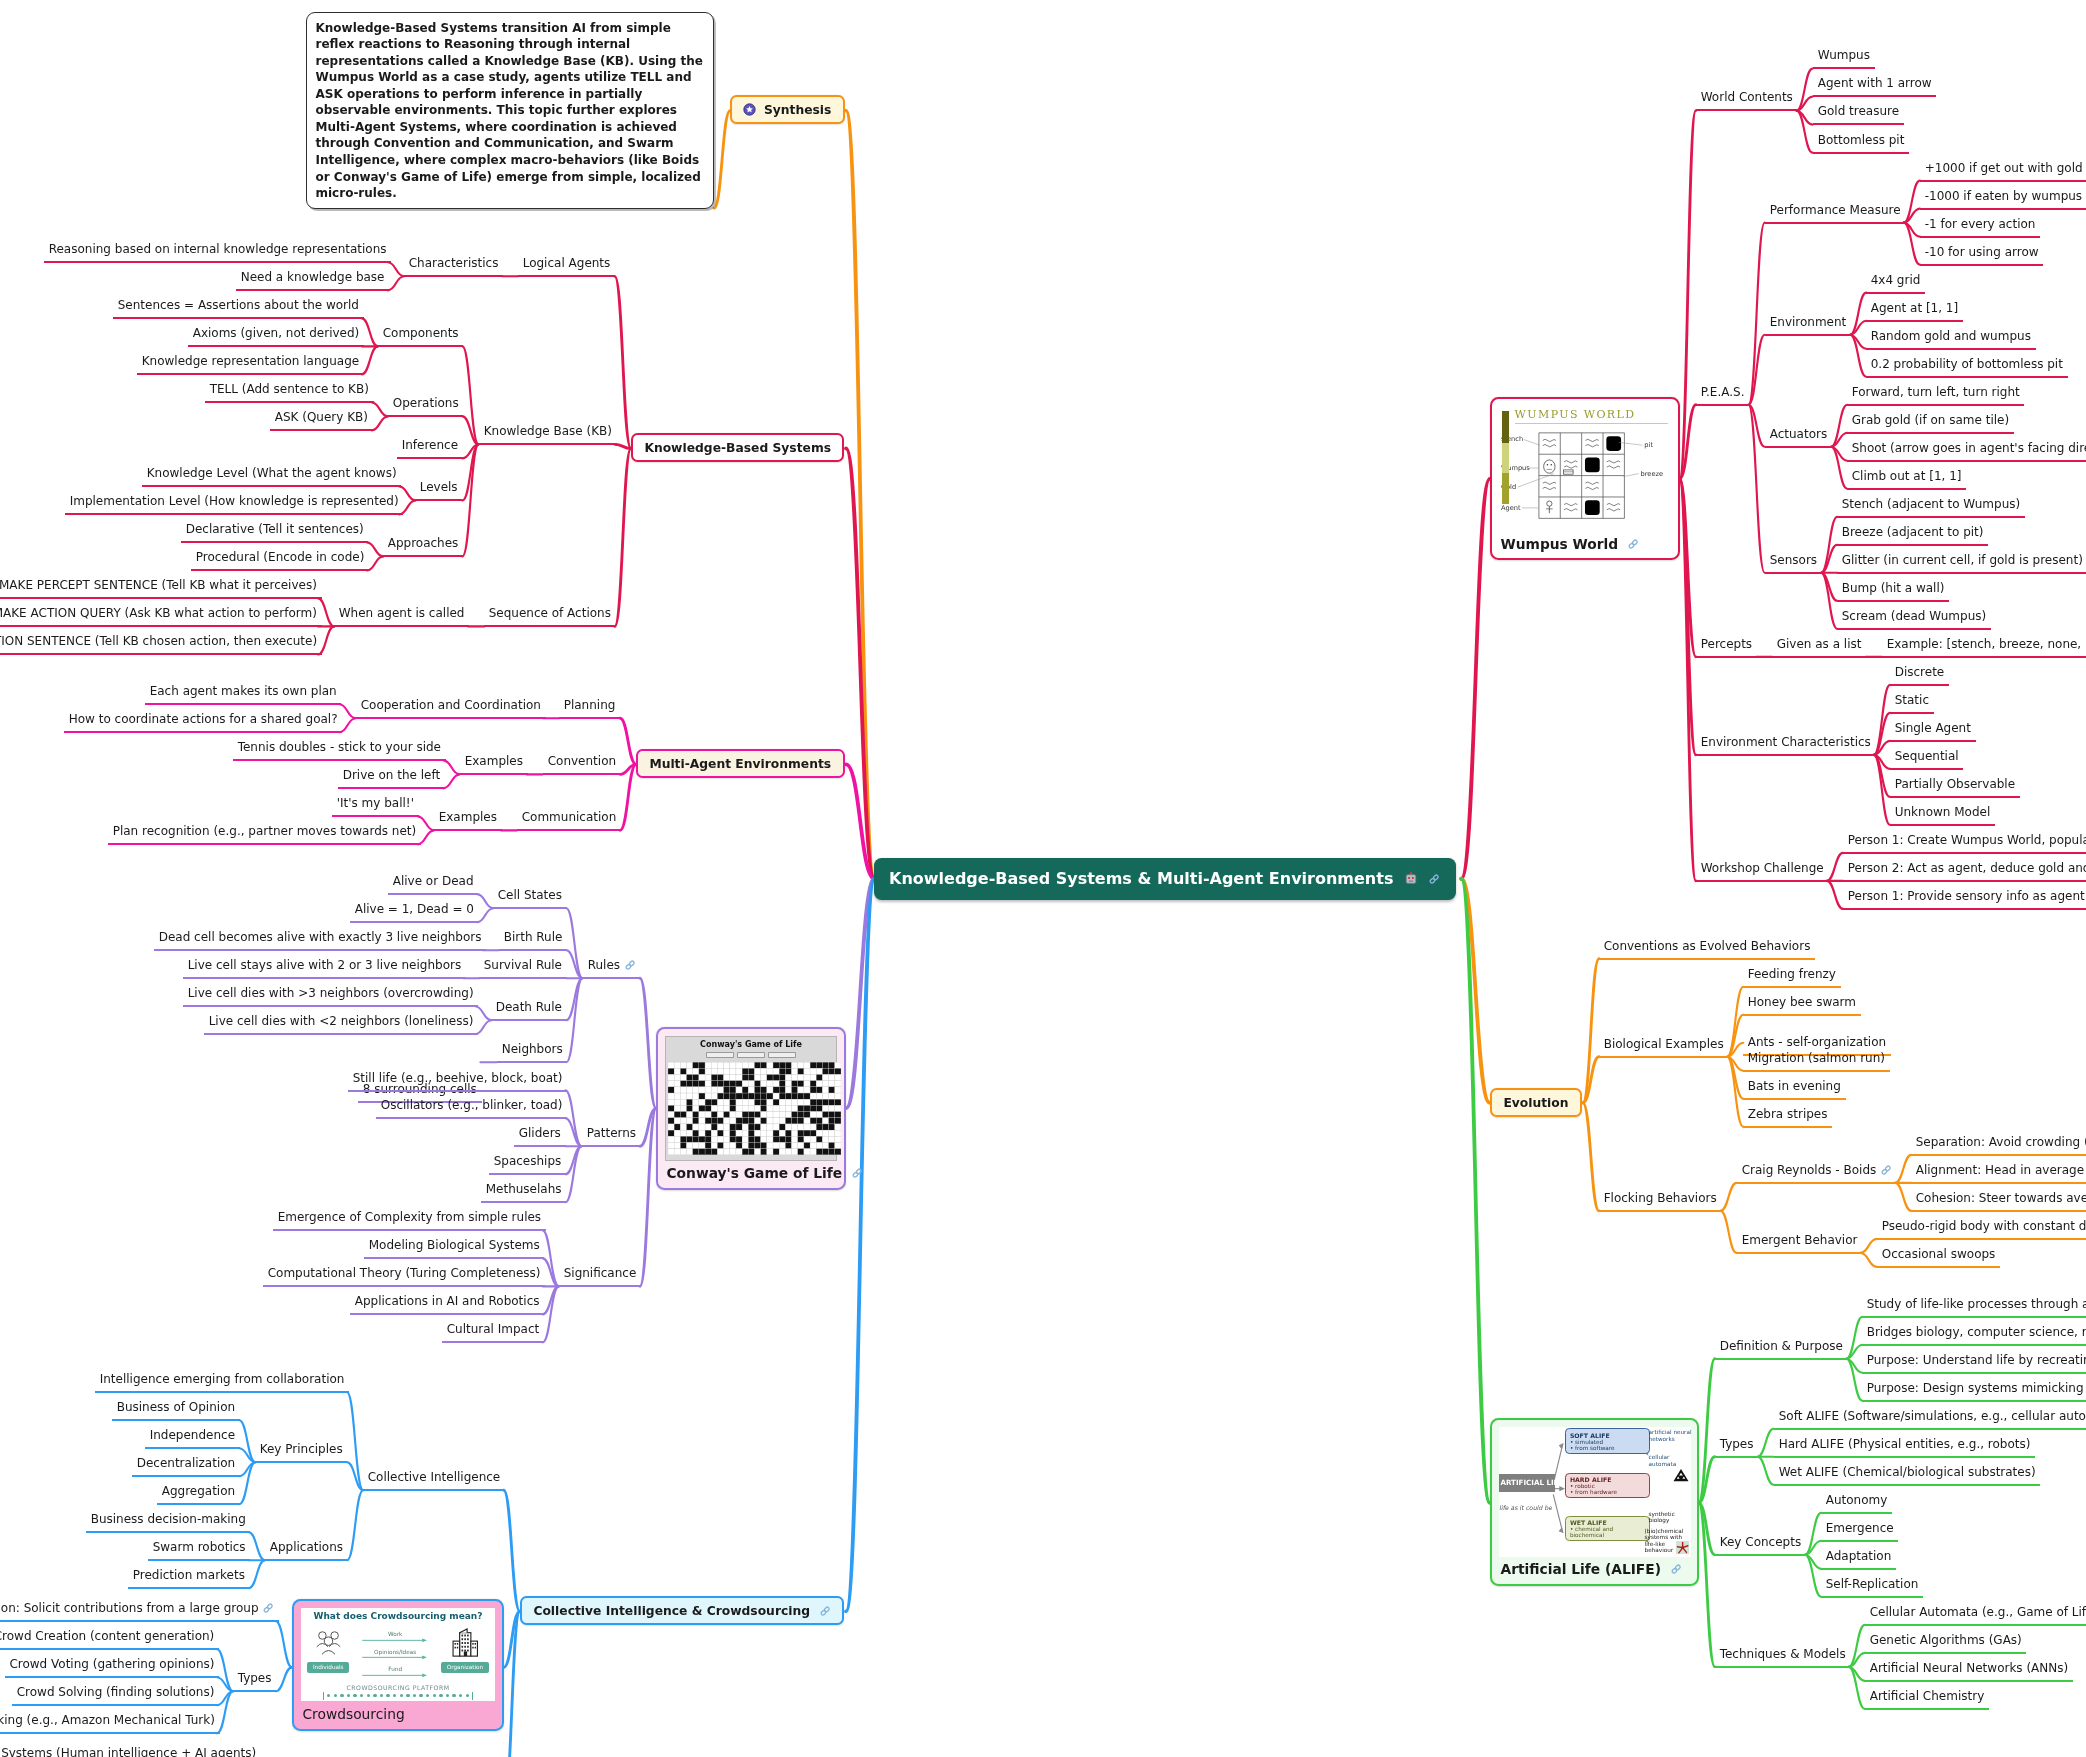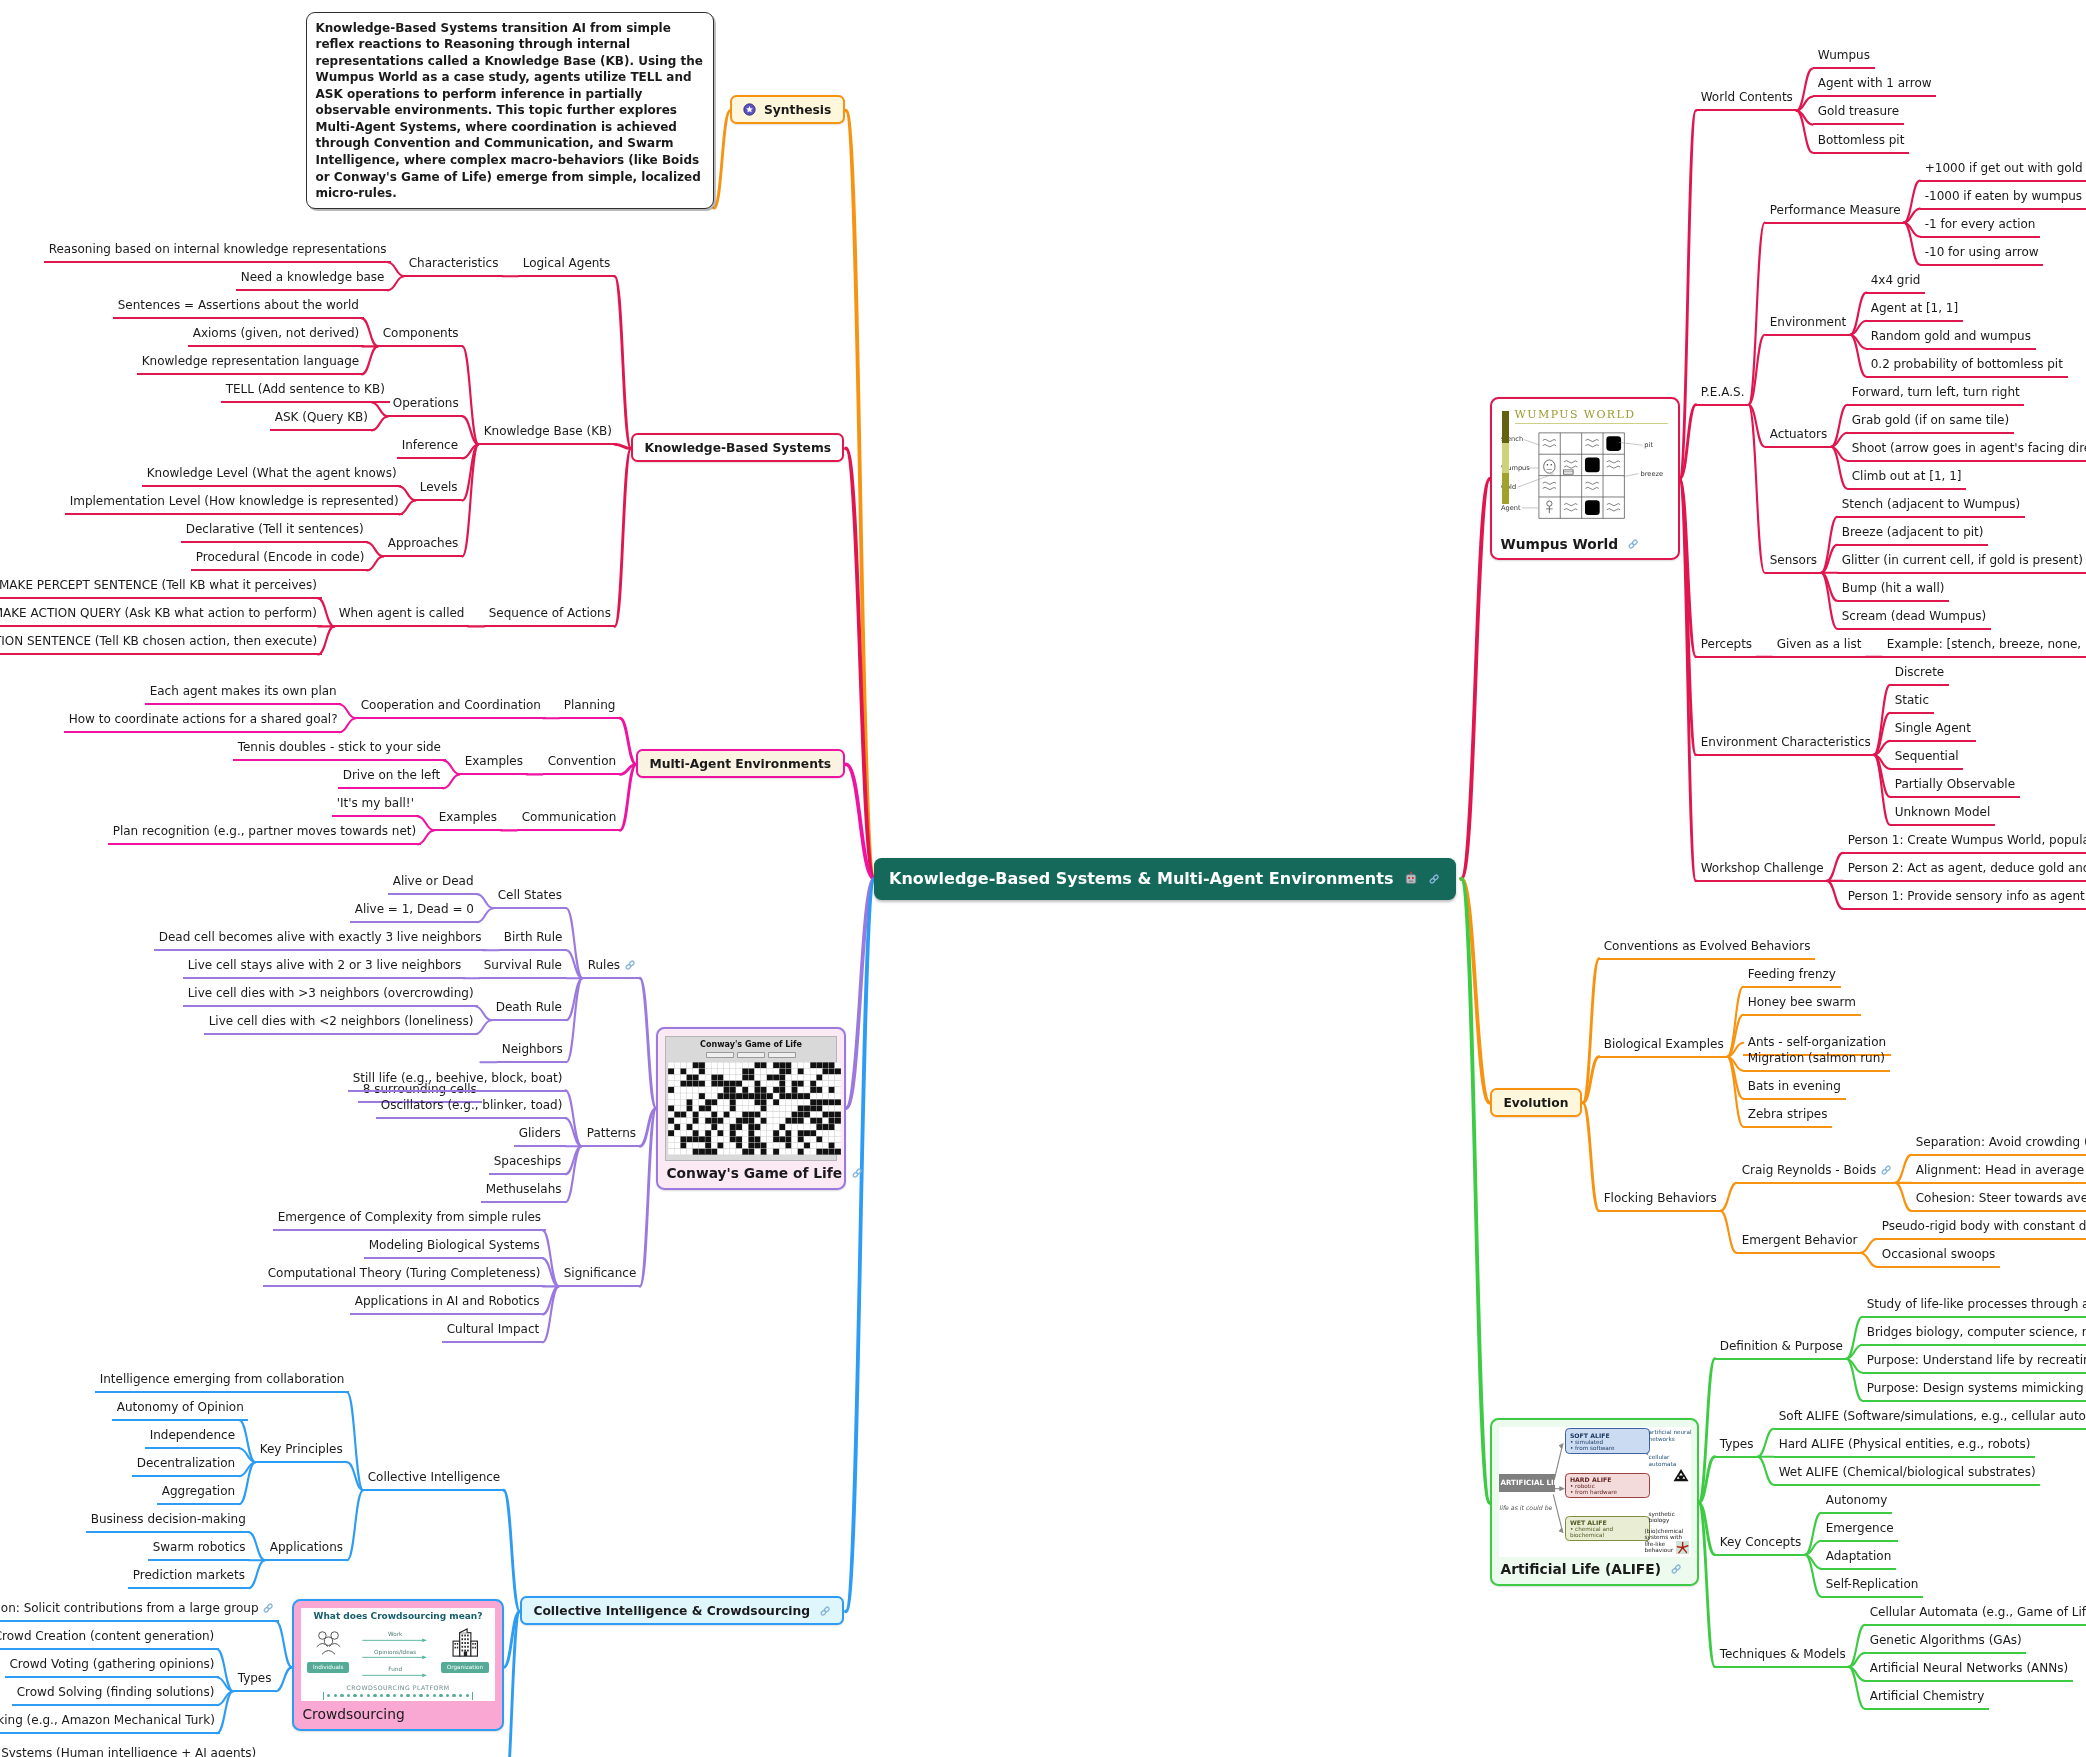--- a/index.html
+++ b/index.html
@@ -264,21 +264,21 @@
     </div>
     <div class="n lbl" style="border-bottom-color: rgb(224, 22, 79); left: 188px; top: 325px;">
       <span class="t">Axioms (given, not derived)</span>
     </div>
     <div class="n lbl" style="border-bottom-color: rgb(224, 22, 79); left: 137px; top: 353px;">
       <span class="t">Knowledge representation language</span>
     </div>
     <div class="n lbl" style="border-bottom-color: rgb(224, 22, 79); left: 388px; top: 395px;">
       <span class="t">Operations</span>
     </div>
-    <div class="n lbl" style="border-bottom-color: rgb(224, 22, 79); left: 205px; top: 381px; margin-left: 16px;">
+    <div class="n lbl" style="border-bottom-color: rgb(224, 22, 79); left: 205px; top: 381px;">
       <span class="t">TELL (Add sentence to KB)</span>
     </div>
     <div class="n lbl" style="border-bottom-color: rgb(224, 22, 79); left: 270px; top: 409px;">
       <span class="t">ASK (Query KB)</span>
     </div>
     <div class="n lbl" style="border-bottom-color: rgb(224, 22, 79); left: 397px; top: 437px;">
       <span class="t">Inference</span>
     </div>
     <div class="n lbl" style="border-bottom-color: rgb(224, 22, 79); left: 415px; top: 479px;">
       <span class="t">Levels</span>
@@ -888,21 +888,21 @@
     <div class="n lbl" style="border-bottom-color: rgb(45, 156, 244); left: 363px; top: 1469px;">
       <span class="t">Collective Intelligence</span>
     </div>
     <div class="n lbl" style="border-bottom-color: rgb(45, 156, 244); left: 95px; top: 1371px;">
       <span class="t">Intelligence emerging from collaboration</span>
     </div>
     <div class="n lbl" style="border-bottom-color: rgb(45, 156, 244); left: 255px; top: 1441px;">
       <span class="t">Key Principles</span>
     </div>
     <div class="n lbl" style="border-bottom-color: rgb(45, 156, 244); left: 112px; top: 1399px;">
-      <span class="t">Autonomy of Opinion</span>
+      <span class="t">Business of Opinion</span>
     </div>
     <div class="n lbl" style="border-bottom-color: rgb(45, 156, 244); left: 145px; top: 1427px;">
       <span class="t">Independence</span>
     </div>
     <div class="n lbl" style="border-bottom-color: rgb(45, 156, 244); left: 132px; top: 1455px;">
       <span class="t">Decentralization</span>
     </div>
     <div class="n lbl" style="border-bottom-color: rgb(45, 156, 244); left: 157px; top: 1483px;">
       <span class="t">Aggregation</span>
     </div>

